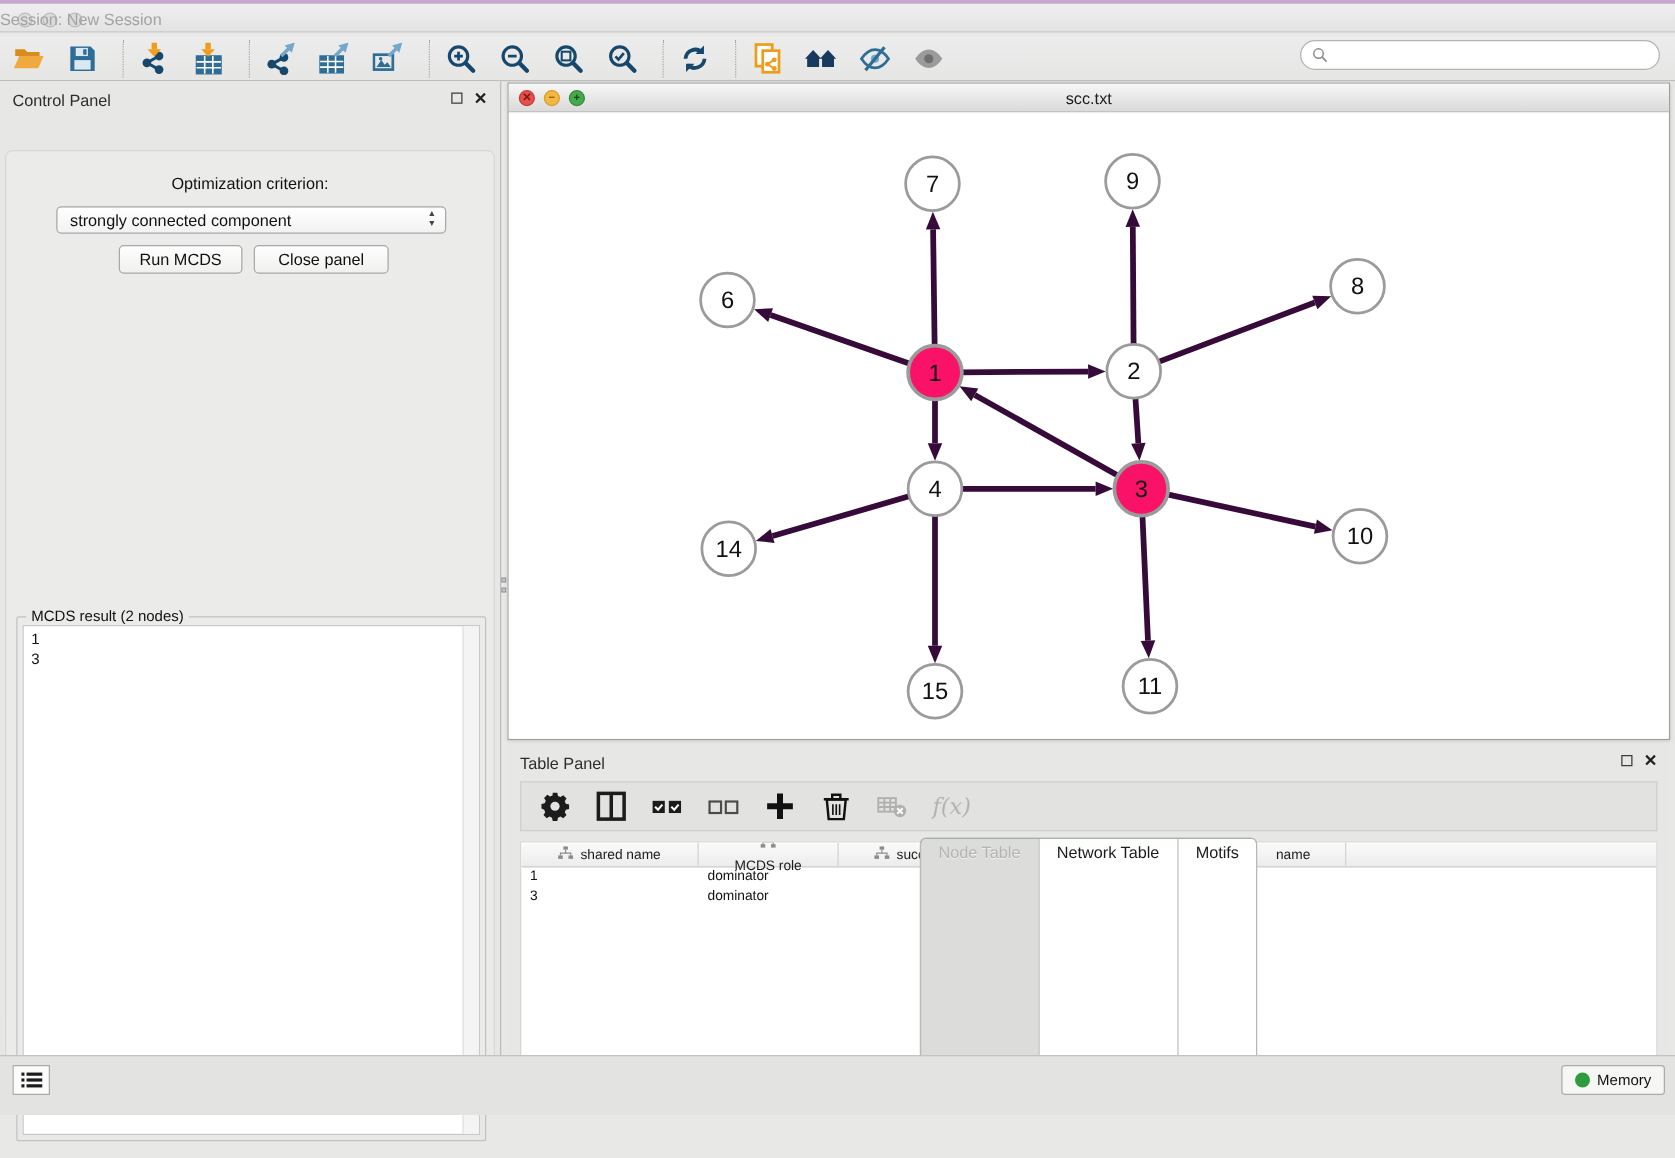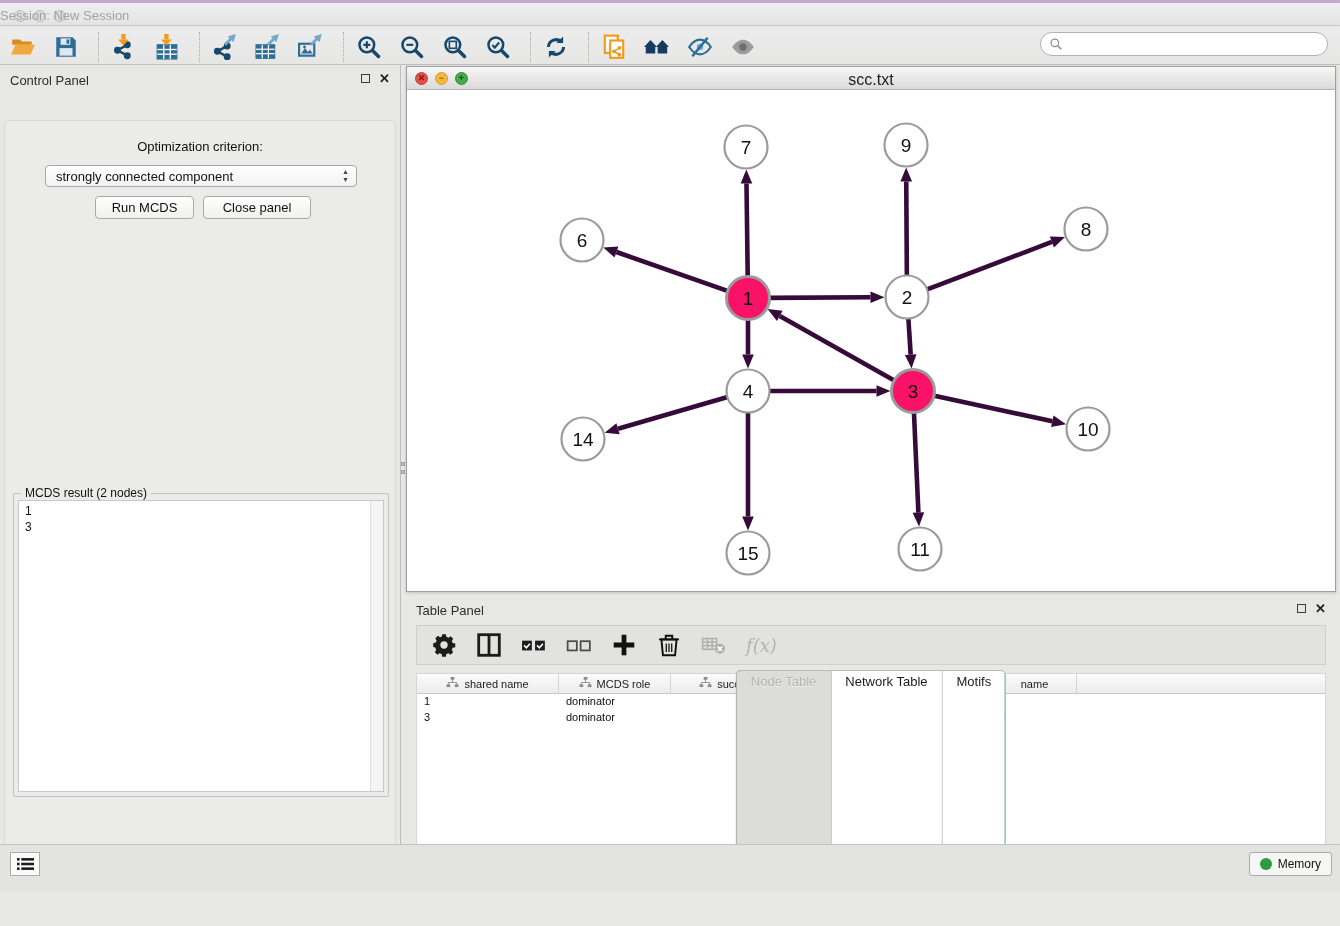--- a/index.html
+++ b/index.html
@@ -47,35 +47,35 @@
     background:linear-gradient(#ffffff,#f2f2f2); border:1px solid #a9a9a9; border-radius:4px;
     font-size:13px; color:#111; display:flex; align-items:center; padding-left:10px; }
   .spin-arrows { position:absolute; right:7px; top:2px; display:flex; flex-direction:column;
     font-size:7px; color:#444; line-height:8px; }
   .cp-btn { position:absolute; top:75px; height:23px; background:linear-gradient(#ffffff,#f0f0ef);
     border:1px solid #a9a9a9; border-radius:4px; font-size:13px; color:#111;
     display:flex; align-items:center; justify-content:center; }
   #run-btn { left:90px; width:99px; }
   #closepanel-btn { left:198px; width:108px; }
 
-  #result-group { position:absolute; left:8px; top:372px; width:376px; height:304px; }
+  #result-group { position:absolute; left:8px; top:372px; width:376px; height:420px; }
   #result-legend { position:absolute; left:8px; top:-7px; background:#ebebea; padding:0 4px;
     font-size:12px; color:#111; z-index:2; }
   #result-frame { position:absolute; inset:0; border:1px solid #c2c2c2; border-radius:2px; }
   #result-text { position:absolute; left:5px; top:7px; right:5px; bottom:5px; background:#fff;
     border:1px solid #c9c9c9; font-size:12px; color:#111; padding:2px 0 0 6px; line-height:16px; }
   #result-scroll { position:absolute; right:0; top:0; bottom:0; width:13px; background:#f4f4f4;
     border-left:1px solid #e0e0e0; }
 
   
   #network-window { position:absolute; left:406px; top:66px; width:930px; height:526px;
     border:1px solid #9e9e9e; background:#fff; box-shadow:0 1px 3px rgba(0,0,0,.18); }
   #net-titlebar { position:absolute; left:0; top:0; right:0; height:23px;
     background:linear-gradient(#f7f7f7,#dadada); border-bottom:1px solid #b3b3b3; }
-  #net-title { position:absolute; left:0; right:0; top:4px; text-align:center; font-size:16px; color:#1c1c1c; }
+  #net-title { position:absolute; left:0; right:0; top:4px; text-align:center; font-size:13px; color:#1c1c1c; }
   .tl { width:13px; height:13px; border-radius:50%; display:flex; align-items:center; justify-content:center;
     font-size:9px; font-weight:bold; line-height:13px; }
   #net-dots { position:absolute; left:8px; top:5px; display:flex; gap:7px; }
   .tl.red { background:#e4504b; border:1px solid #c43e3a; color:#7e1410; }
   .tl.yellow { background:#f3b844; border:1px solid #d89c2b; color:#8f5d00; }
   .tl.green { background:#47a84d; border:1px solid #358b3b; color:#0c4f12; }
   #net-canvas { position:absolute; left:0; top:23px; width:928px; height:501px; background:#fff; }
 
   
   #table-panel { position:absolute; left:406px; top:595px; width:930px; height:293px; background:#e7e7e6; }
@@ -489,21 +489,21 @@
           <span><svg width="13" height="11" viewBox="0 0 14 12">
               <g fill="#8b8b8b">
                 <rect x="5" y="0" width="4" height="3"></rect>
                 <rect x="0.5" y="8" width="4" height="3"></rect>
                 <rect x="9.5" y="8" width="4" height="3"></rect>
               </g>
               <path d="M7 3v3M2.5 8V6h9v2" stroke="#8b8b8b" fill="none"></path>
             </svg></span>
           <span>shared name</span>
         </div>
-        <div class="th" style="width: 112px;">
+        <div class="th" style="width: 112px; flex-direction: column;">
           <span><svg width="13" height="11" viewBox="0 0 14 12">
               <g fill="#8b8b8b">
                 <rect x="5" y="0" width="4" height="3"></rect>
                 <rect x="0.5" y="8" width="4" height="3"></rect>
                 <rect x="9.5" y="8" width="4" height="3"></rect>
               </g>
               <path d="M7 3v3M2.5 8V6h9v2" stroke="#8b8b8b" fill="none"></path>
             </svg></span>
           <span>MCDS role</span>
         </div>

